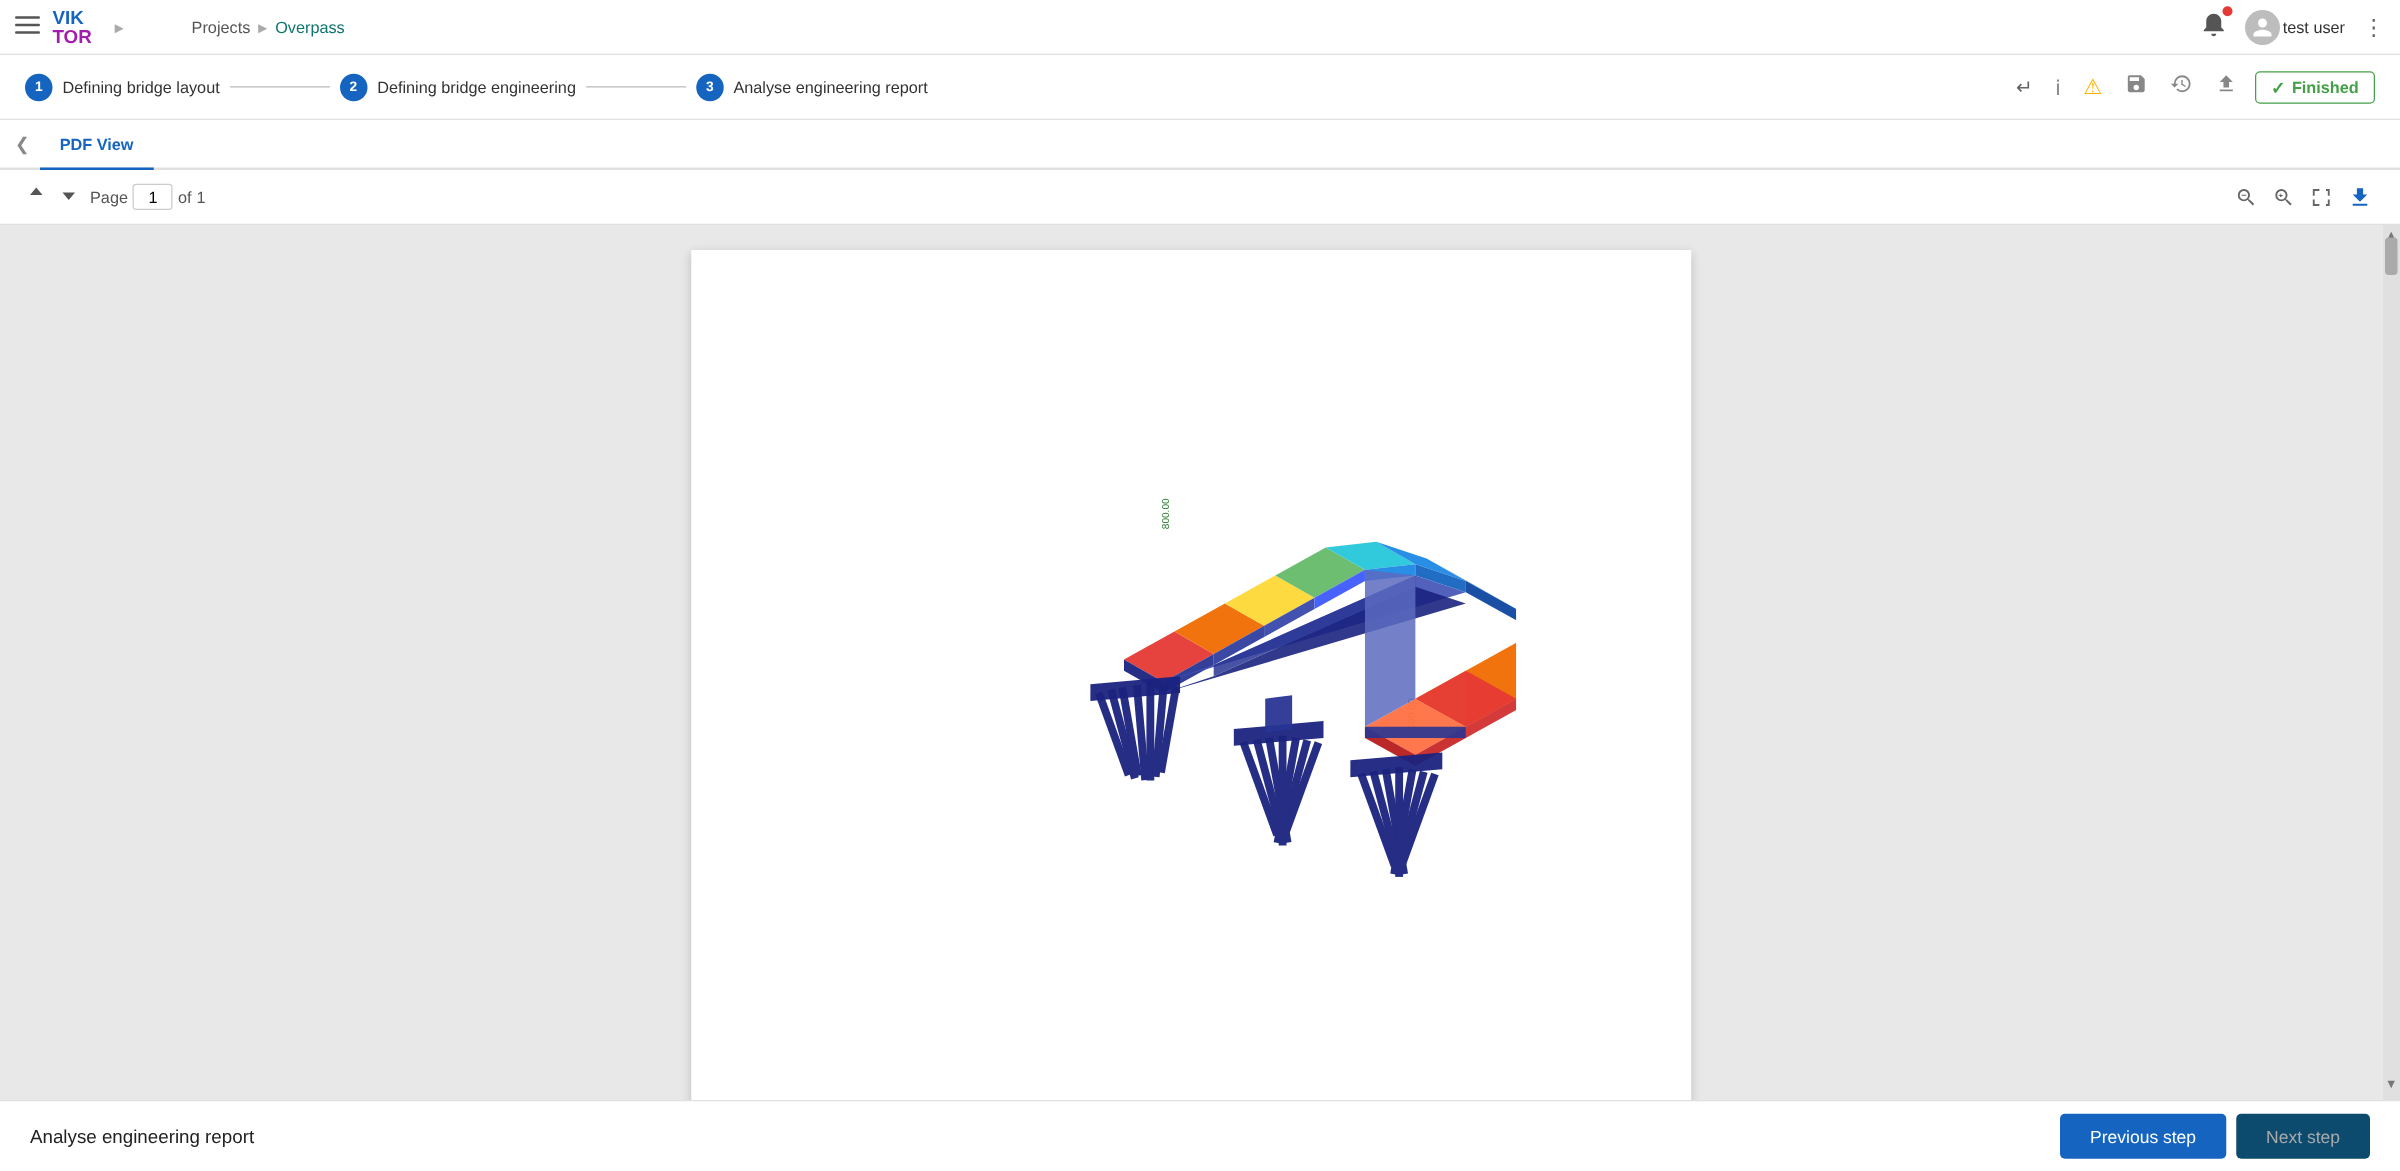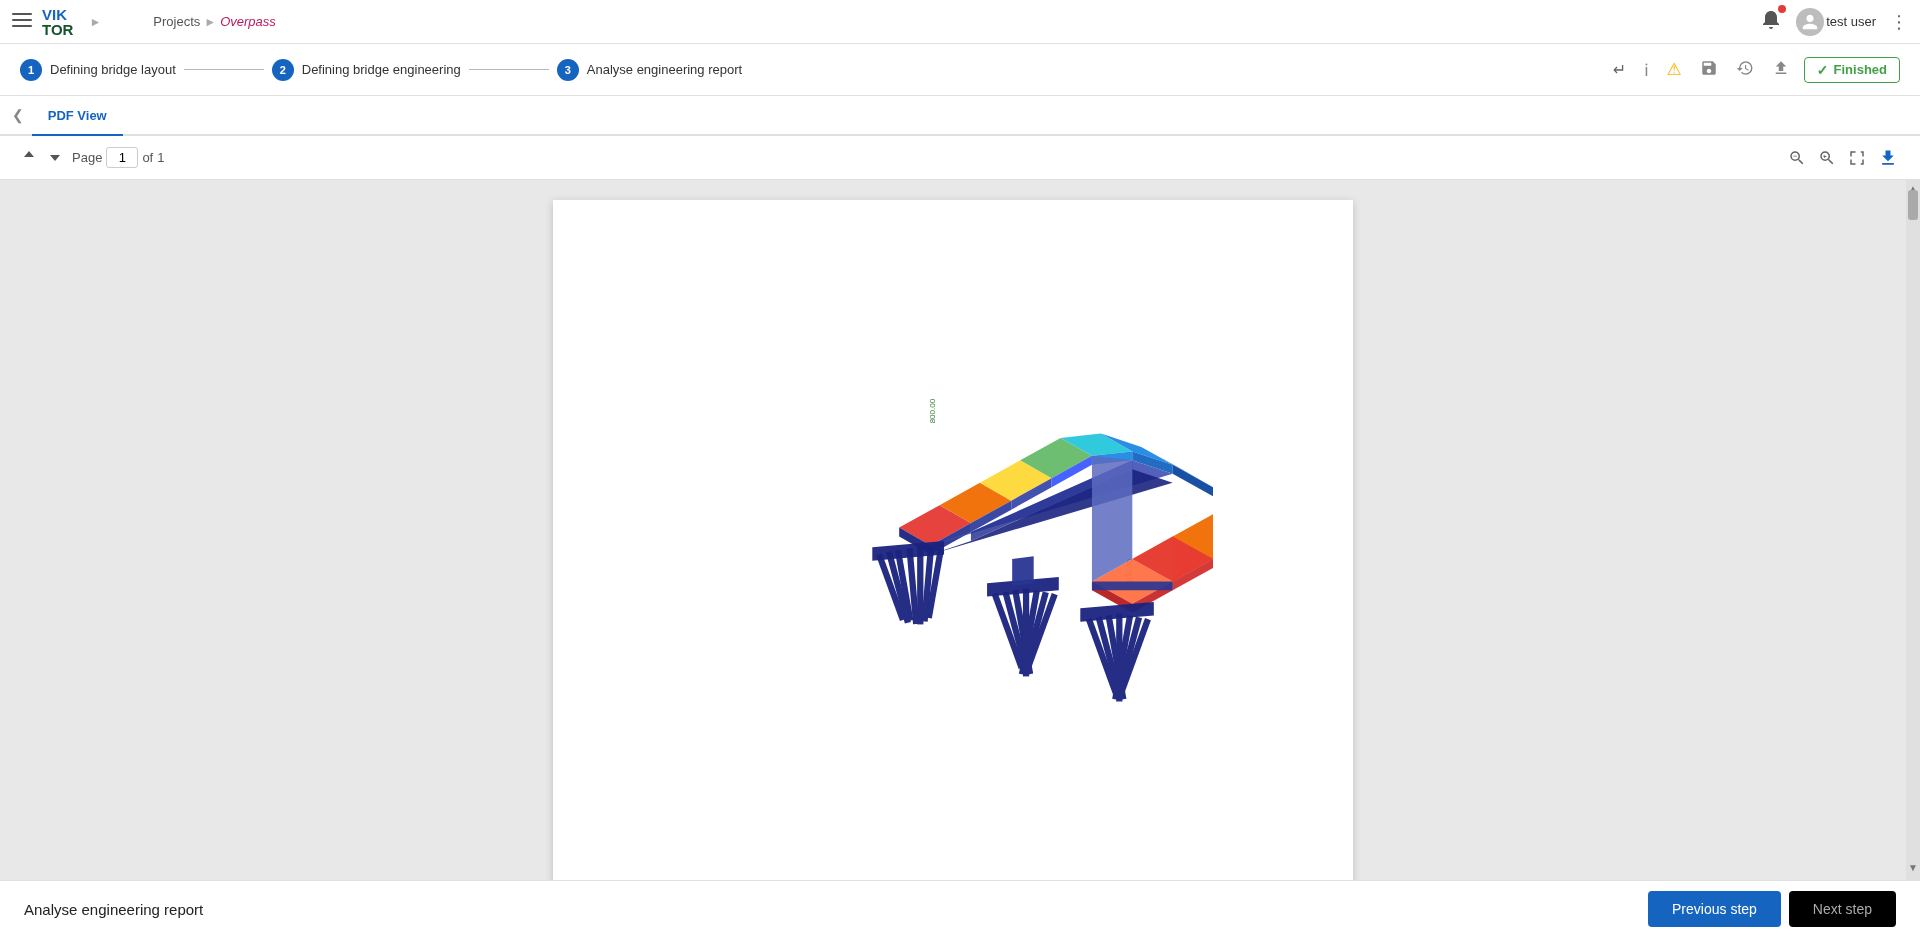--- a/index.html
+++ b/index.html
@@ -6,24 +6,24 @@
     body { font-family: 'Segoe UI', Arial, sans-serif; font-size: 13px; background: #f5f5f5; color: #333; height: 937px; overflow: hidden; display: flex; flex-direction: column; }
 
     
     .top-nav {
       display: flex; align-items: center; height: 44px; background: #fff;
       border-bottom: 1px solid #e0e0e0; padding: 0 12px; flex-shrink: 0;
     }
     .hamburger { margin-right: 10px; cursor: pointer; }
     .logo { display: flex; flex-direction: column; align-items: flex-start; margin-right: 16px; }
     .logo-vik { font-size: 15px; font-weight: 900; color: #1565c0; line-height: 1; }
-    .logo-tor { font-size: 15px; font-weight: 900; color: #14532d; line-height: 1; }
+    .logo-tor { font-size: 15px; font-weight: 900; color: #a21caf; line-height: 1; }
     .breadcrumb { display: flex; align-items: center; gap: 4px; color: #555; font-size: 13px; }
     .breadcrumb-link { color: #555; text-decoration: none; margin-left: 48px; }
-    .breadcrumb-current { color: #be185d; font-style: italic; }
+    .breadcrumb-current { color: #0f766e; }
     .nav-spacer { flex: 1; }
     .nav-right { display: flex; align-items: center; gap: 14px; }
     .notification-icon { position: relative; cursor: pointer; }
     .notification-badge { position: absolute; top: -4px; right: -4px; background: #e53935; border-radius: 50%; width: 8px; height: 8px; }
     .user-info { display: flex; align-items: center; gap: 2px; cursor: pointer; }
     .user-avatar { width: 28px; height: 28px; border-radius: 50%; background: #bdbdbd; display: flex; align-items: center; justify-content: center; color: #fff; font-size: 14px; }
     .more-icon { cursor: pointer; color: #666; }
 
     
     .workflow-bar {
@@ -98,21 +98,21 @@
       display: flex; align-items: center; height: 57px; background: #fff;
       border-top: 1px solid #e0e0e0; padding: 0 24px; flex-shrink: 0;
     }
     .bottom-title { font-size: 15px; color: #222; font-weight: 400; }
     .bottom-spacer { flex: 1; }
     .prev-step-btn {
       background: #1565c0; color: #fff; border: none; border-radius: 4px;
       padding: 10px 24px; font-size: 14px; cursor: pointer; font-weight: 500;
     }
     .next-step-btn {
-      background: #000000; color: #aaa; border: none; border-radius: 4px;
+      background: #0c4a6e; color: #aaa; border: none; border-radius: 4px;
       padding: 10px 24px; font-size: 14px; cursor: default; font-weight: 500; margin-left: 8px;
     }
 
     
     svg.bridge { width: 520px; height: 360px; }
   </style>
 </head>
 <body>
 
 <div class="top-nav">

